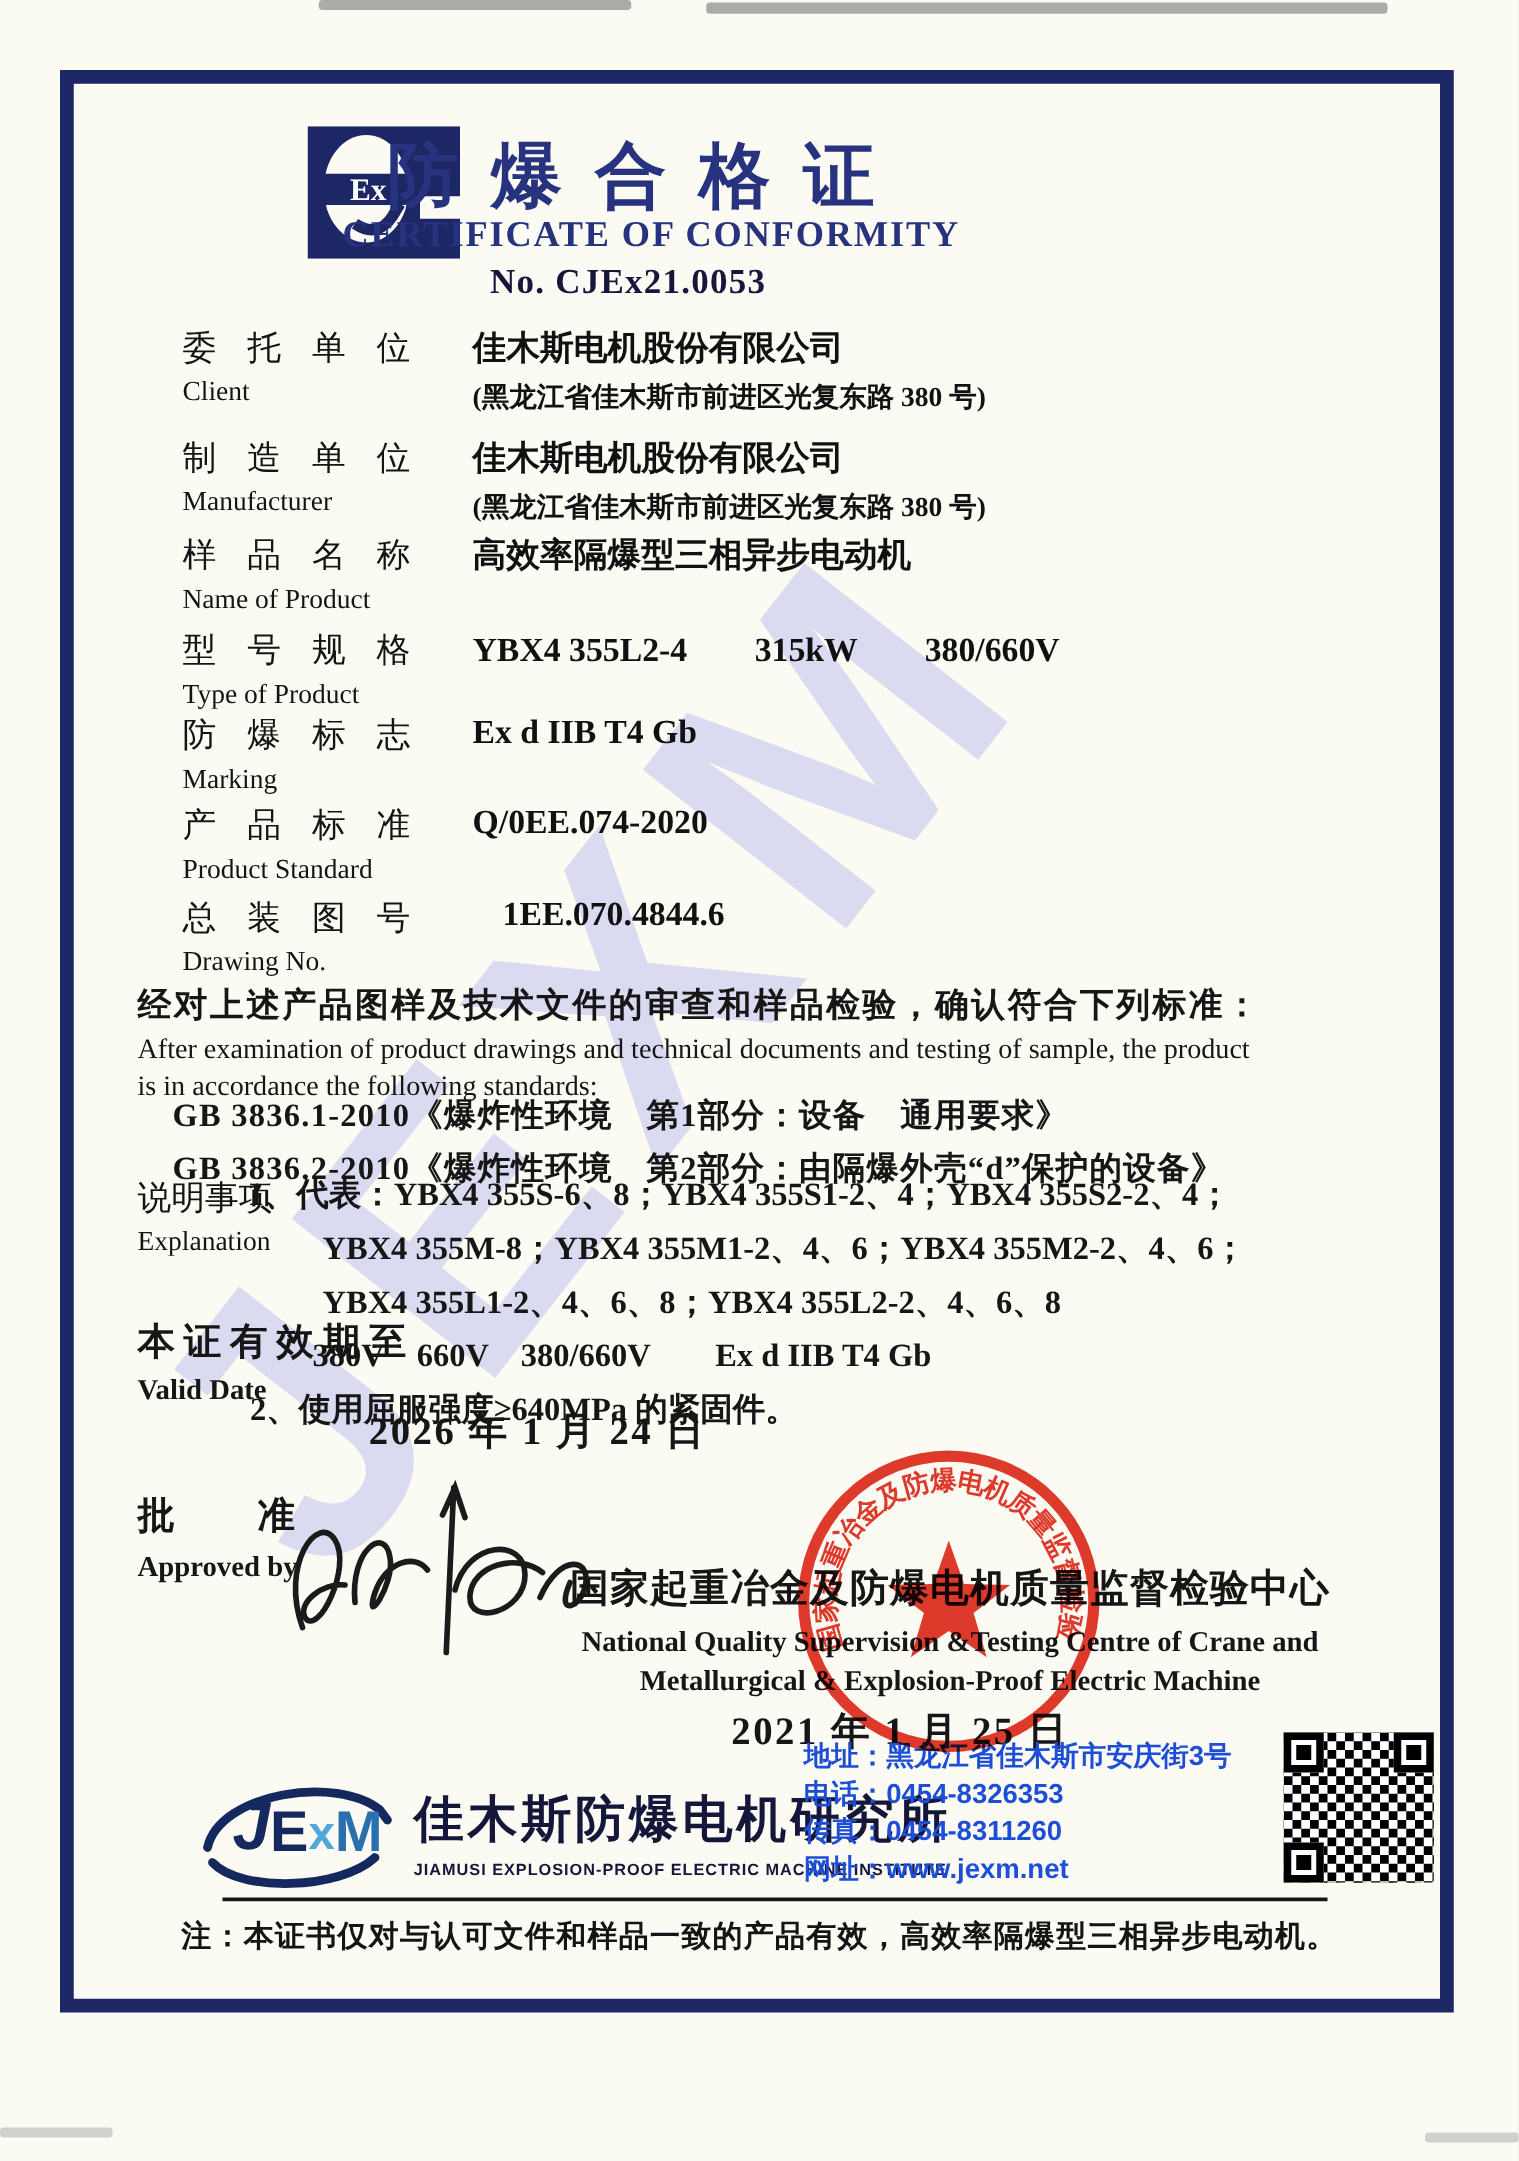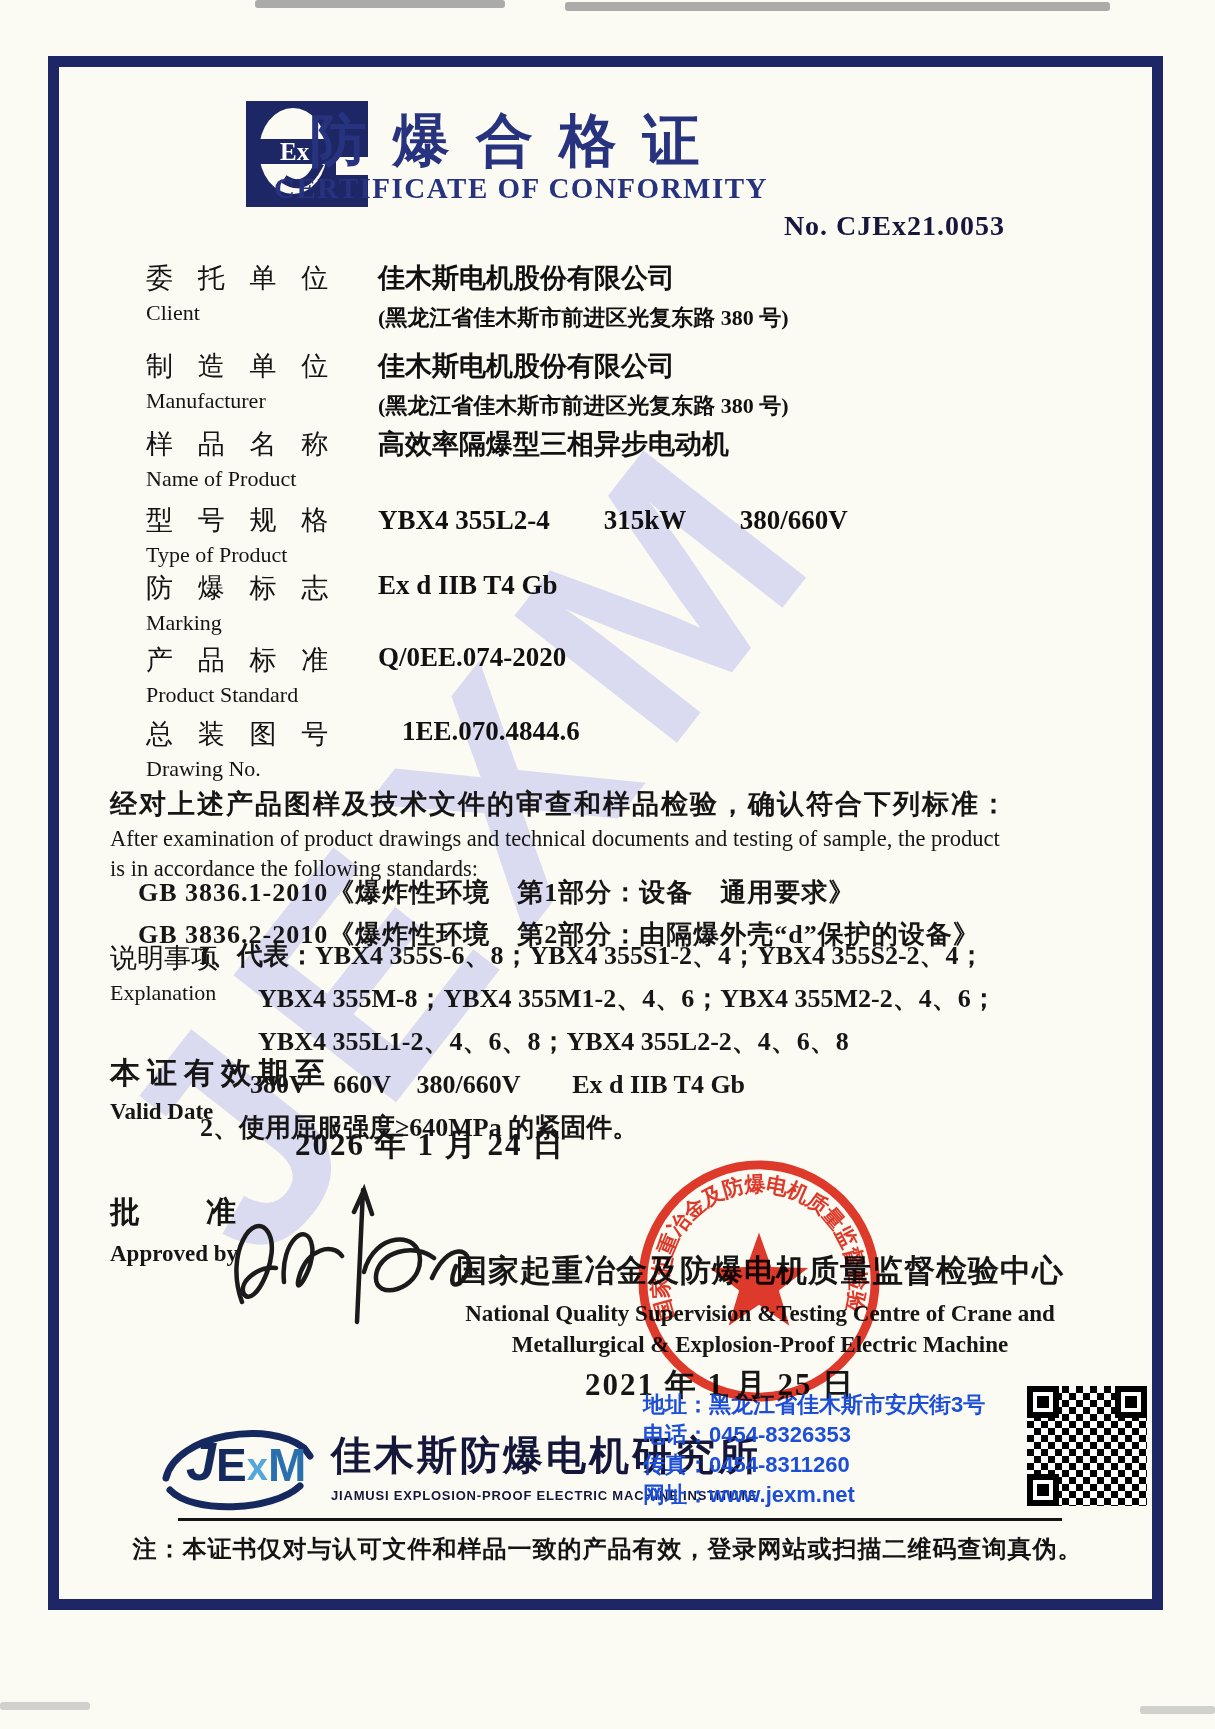--- a/index.html
+++ b/index.html
@@ -22,21 +22,21 @@
     letter-spacing:28px;transform:rotate(-52deg);transform-origin:0 100%;
     white-space:nowrap;user-select:none;
   }
   .content{position:absolute;inset:0;z-index:1;}
   
   .logo-ex{left:246px;top:101px;width:122px;height:106px;}
   .title-cn{left:0;top:103px;width:1015px;text-align:center;
     font-size:57px;font-weight:bold;color:#27337e;letter-spacing:6px;}
   .title-en{left:0;top:172px;width:1042px;text-align:center;
     font-size:29px;font-weight:bold;color:#27337e;letter-spacing:1.5px;}
-  .cert-no{left:0;top:210px;width:1005px;text-align:right;
+  .cert-no{left:0;top:210px;width:1005px;text-align:center;
     font-size:28px;font-weight:bold;color:#17173d;letter-spacing:1px;}
   
   .row{position:absolute;left:110px;display:flex;align-items:flex-start;}
   .lab{width:232px;flex:0 0 232px;margin-left:36px;}
   .lab-cn{font-size:27px;letter-spacing:9px;color:#141414;}
   .lab-en{font-size:22px;color:#141414;margin-top:4px;}
   .val-main{font-size:27px;font-weight:bold;color:#111;}
   .val-note{font-size:22px;font-weight:bold;color:#111;margin-top:7px;}
   
   .stmt{left:110px;top:786px;width:980px;}
@@ -287,16 +287,16 @@
       <div>网址：www.jexm.net</div>
     </div>
 
     <div class="abs qr">
       <div class="f f-tl"></div>
       <div class="f f-tr"></div>
       <div class="f f-bl"></div>
     </div>
 
     <div class="abs divider"></div>
-    <div class="abs note">注：本证书仅对与认可文件和样品一致的产品有效，登录网站或扫描二维码查询真伪。</div>
+    <div class="abs note">注：本证书仅对与认可文件和样品一致的产品有效，高效率隔爆型三相异步电动机。</div>
 
   </div>
 </div>
 
 </body></html>

